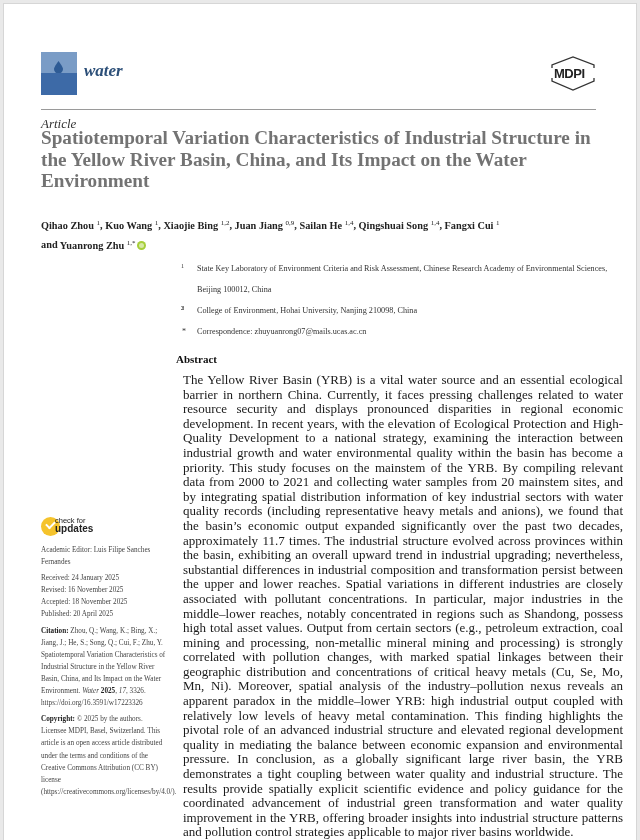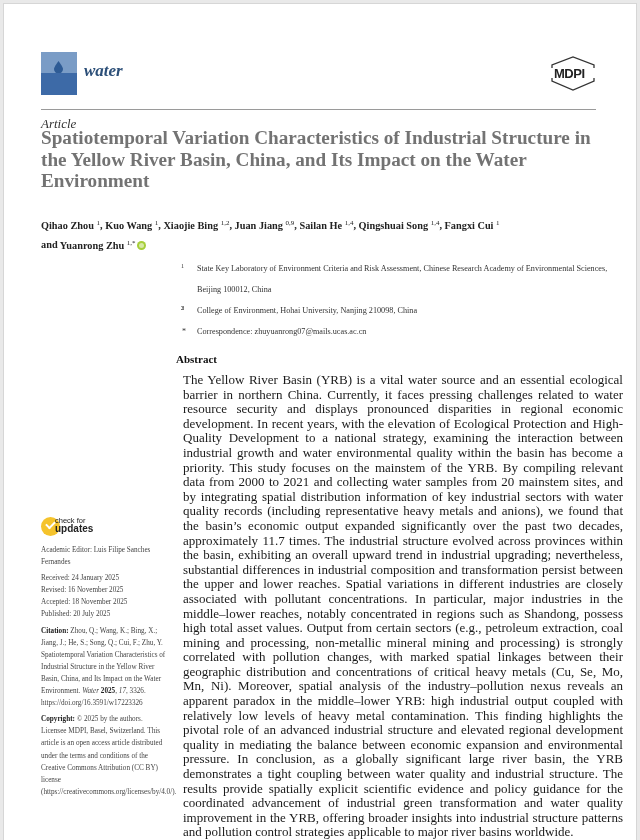--- a/index.html
+++ b/index.html
@@ -130,21 +130,21 @@
       <div class="cfu-text">
         <span>check for</span><br>
         <b>updates</b>
       </div>
     </div>
     <div class="side-block">Academic Editor: Luis Filipe Sanches Fernandes</div>
     <div class="side-block">
       <div>Received: 24 January 2025</div>
       <div>Revised: 16 November 2025</div>
       <div>Accepted: 18 November 2025</div>
-      <div>Published: 20 July 2025</div>
+      <div>Published: 20 April 2025</div>
     </div>
     <div class="side-block">
       <b>Citation:</b>
       <span>Zhou, Q.; Wang, K.; Bing, X.; Jiang, J.; He, S.; Song, Q.; Cui, F.; Zhu, Y. Spatiotemporal Variation Characteristics of Industrial Structure in the Yellow River Basin, China, and Its Impact on the Water Environment.</span>
       <i>Water</i>
       <b>2025</b>,
       <i>17</i>,
       <span>3326.</span>
       <span>https://doi.org/16.3591/w17223326</span>
     </div>

